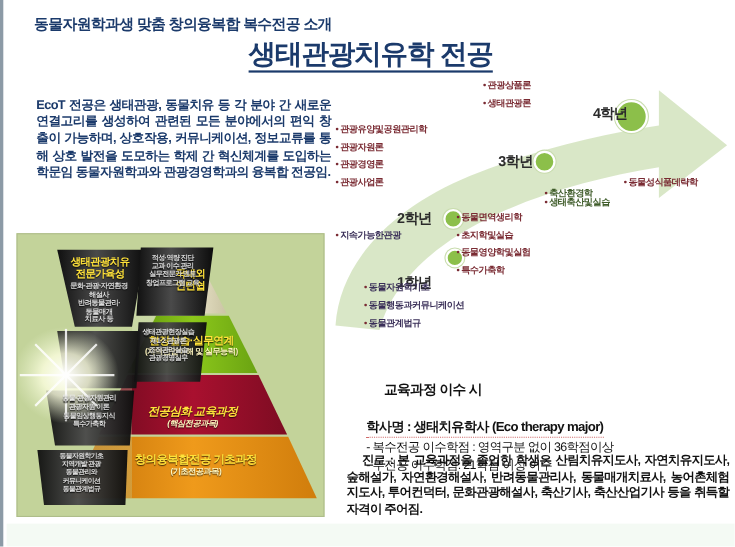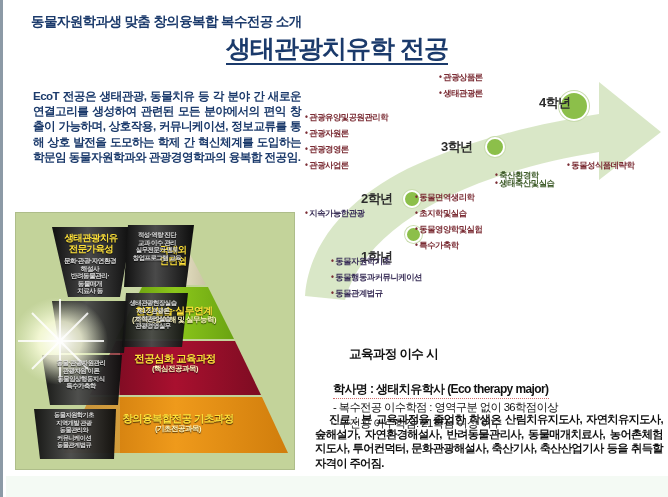--- a/index.html
+++ b/index.html
@@ -132,21 +132,21 @@
         <line x1="72" y1="100" x2="16" y2="156"></line>
       </g>
     </svg>
 
     <div class="pyr-lbl" style="left:120px;top:32px;width:74px;font-size:9.5px;">국내외<br>인턴쉽</div>
 
     <div class="pyr-lbl" style="left:92px;top:92px;width:132px;font-size:9.8px;text-align:center;">현장실습·실무연계
       <span class="pyr-sub">(지역산업이해 및 실무능력)</span>
     </div>
 
-    <div class="pyr-lbl" style="left:92px;top:140px;width:134px;font-size:10.4px;">전공심화 교육과정
+    <div class="pyr-lbl" style="left:92px;top:156px;width:134px;font-size:10.4px;font-style:italic;">전공심화 교육과정
       <span class="pyr-sub">(핵심전공과목)</span>
     </div>
 
     <div class="pyr-lbl" style="left:78px;top:200px;width:168px;font-size:10.4px;">창의융복합전공 기초과정
       <span class="pyr-sub">(기초전공과목)</span>
     </div>
 
     <div class="pyr-lbl" style="left:36px;top:20px;width:78px;font-size:9.4px;color:#ffe23a;">생태관광치유<br>전문가육성</div>
     <div class="pyr-lbl pyr-dark pyr-blur" style="left:34px;top:44px;width:80px;font-size:6.6px;line-height:7.6px;">문화·관광·자연환경<br>해설사<br>반려동물관리·<br>동물매개<br>치료사 등</div>
     <div class="pyr-lbl pyr-dark pyr-blur" style="left:110px;top:18px;width:62px;font-size:6.4px;line-height:7.6px;">적성·역량 진단<br>교과 이수 관리<br>실무전문가 멘토<br>창업프로그램 교육</div>
@@ -160,21 +160,21 @@
       <path d="M6,236 C10,176 60,128 128,100 C186,76 248,62 300,54 L300,22 L362,72 L300,120 L300,92 C250,100 196,114 150,136 C96,162 58,196 46,240 Z" fill="#d7e6c4" opacity=".95"></path>
     </svg>
 
     <div class="dot" style="left:106px;top:166px;width:13px;height:13px;"></div>
     <div class="dot" style="left:104px;top:130px;width:14px;height:14px;"></div>
     <div class="dot" style="left:186px;top:77px;width:16px;height:16px;"></div>
     <div class="dot" style="left:260px;top:31px;width:26px;height:26px;"></div>
 
     <div class="year" style="left:62px;top:188px;">1학년</div>
     <div class="year" style="left:62px;top:130px;">2학년</div>
-    <div class="year" style="left:142px;top:78px;">3학년</div>
+    <div class="year" style="left:154px;top:78px;">3학년</div>
     <div class="year" style="left:206px;top:34px;margin-left:34px;">4학년</div>
 
     <div class="crs dk" style="left:6px;top:148px;">지속가능한관광</div>
 
     <div class="crs dk" style="left:32px;top:196px;">동물자원학기초</div>
     <div class="crs dk" style="left:32px;top:212px;">동물행동과커뮤니케이션</div>
     <div class="crs dk" style="left:32px;top:228px;">동물관계법규</div>
 
     <div class="crs" style="left:6px;top:52px;">관광유양및공원관리학</div>
     <div class="crs" style="left:6px;top:68px;">관광자원론</div>

